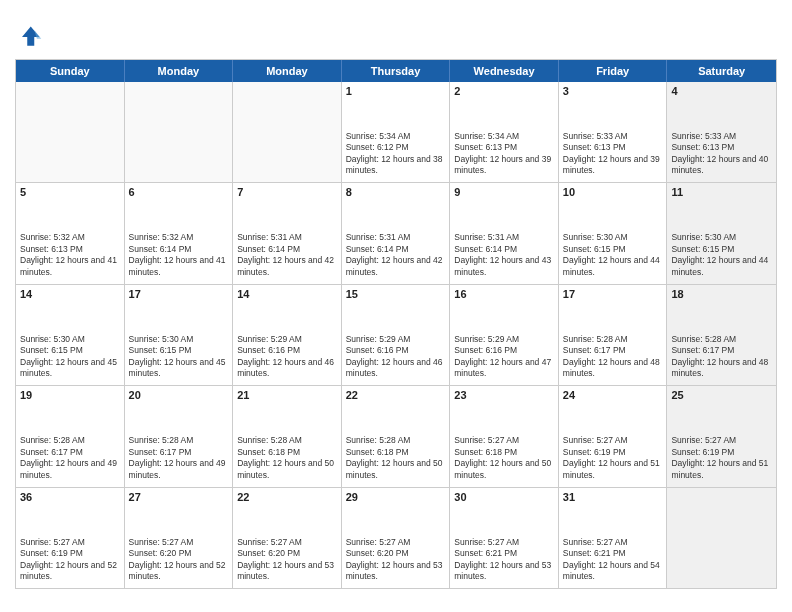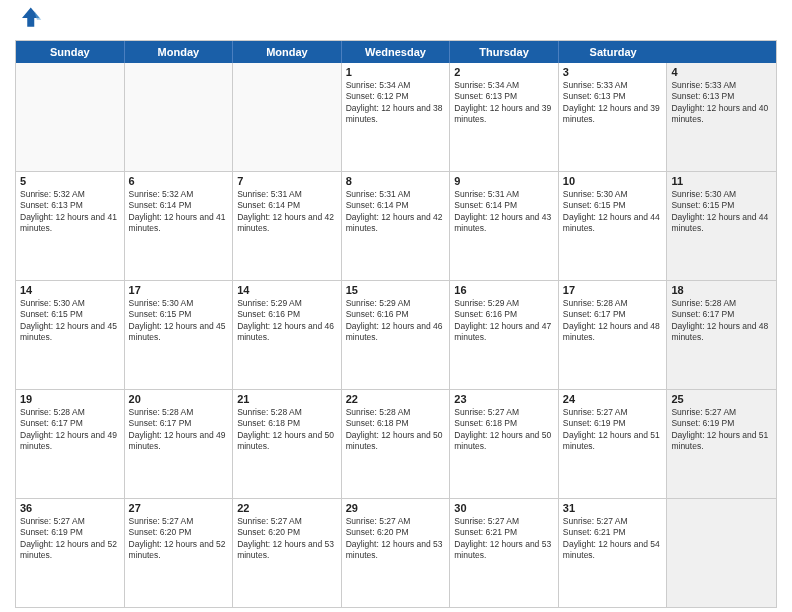--- a/index.html
+++ b/index.html
@@ -8,21 +8,21 @@
       height: 612px;
       font-family: Arial, sans-serif;
       background: #fff;
       overflow: hidden;
     }
     .page {
       width: 792px;
       height: 612px;
       display: flex;
       flex-direction: column;
-      padding: 4px 15px;
+      padding: 23px 15px;
     }
     .header {
       display: flex;
       justify-content: space-between;
       align-items: flex-start;
       margin-bottom: 8px;
     }
     .logo {
       display: flex;
       align-items: center;
@@ -107,20 +107,21 @@
     .day-num {
       font-size: 11px;
       font-weight: bold;
       margin-bottom: 2px;
       color: #222;
     }
     .cell-text {
       font-size: 8.5px;
       color: #333;
       line-height: 1.35;
+      margin-top: 32px;
     }
   </style>
 </head>
 <body>
 
 <div class="page">
   <div class="header">
     <div class="logo">
       <svg class="logo-icon" viewBox="0 0 32 32">
         <polygon points="18,4 28,16 22,16 22,26 14,26 14,16 8,16" fill="#1a5fa8"></polygon>
@@ -135,22 +136,23 @@
       <div class="month-title"></div>
       <div class="location-title"></div>
     </div>
   </div>
 
   <div class="calendar">
     <div class="cal-header">
     <div class="cal-header-cell">Sunday</div>
         <div class="cal-header-cell">Monday</div>
         <div class="cal-header-cell">Monday</div>
+        <div class="cal-header-cell">Thursday</div>
         <div class="cal-header-cell">Wednesday</div>
-        <div class="cal-header-cell">Thursday</div>
+        <div class="cal-header-cell">Friday</div>
         <div class="cal-header-cell">Saturday</div>
       </div>
     <div class="cal-body">
     <div class="cal-row">
           <div class="cal-cell empty"></div>
           <div class="cal-cell empty"></div>
           <div class="cal-cell empty"></div>
           <div class="cal-cell">
             <div class="day-num">1</div>
             <div class="cell-text" style="white-space: pre-line;">Sunrise: 5:34 AM

